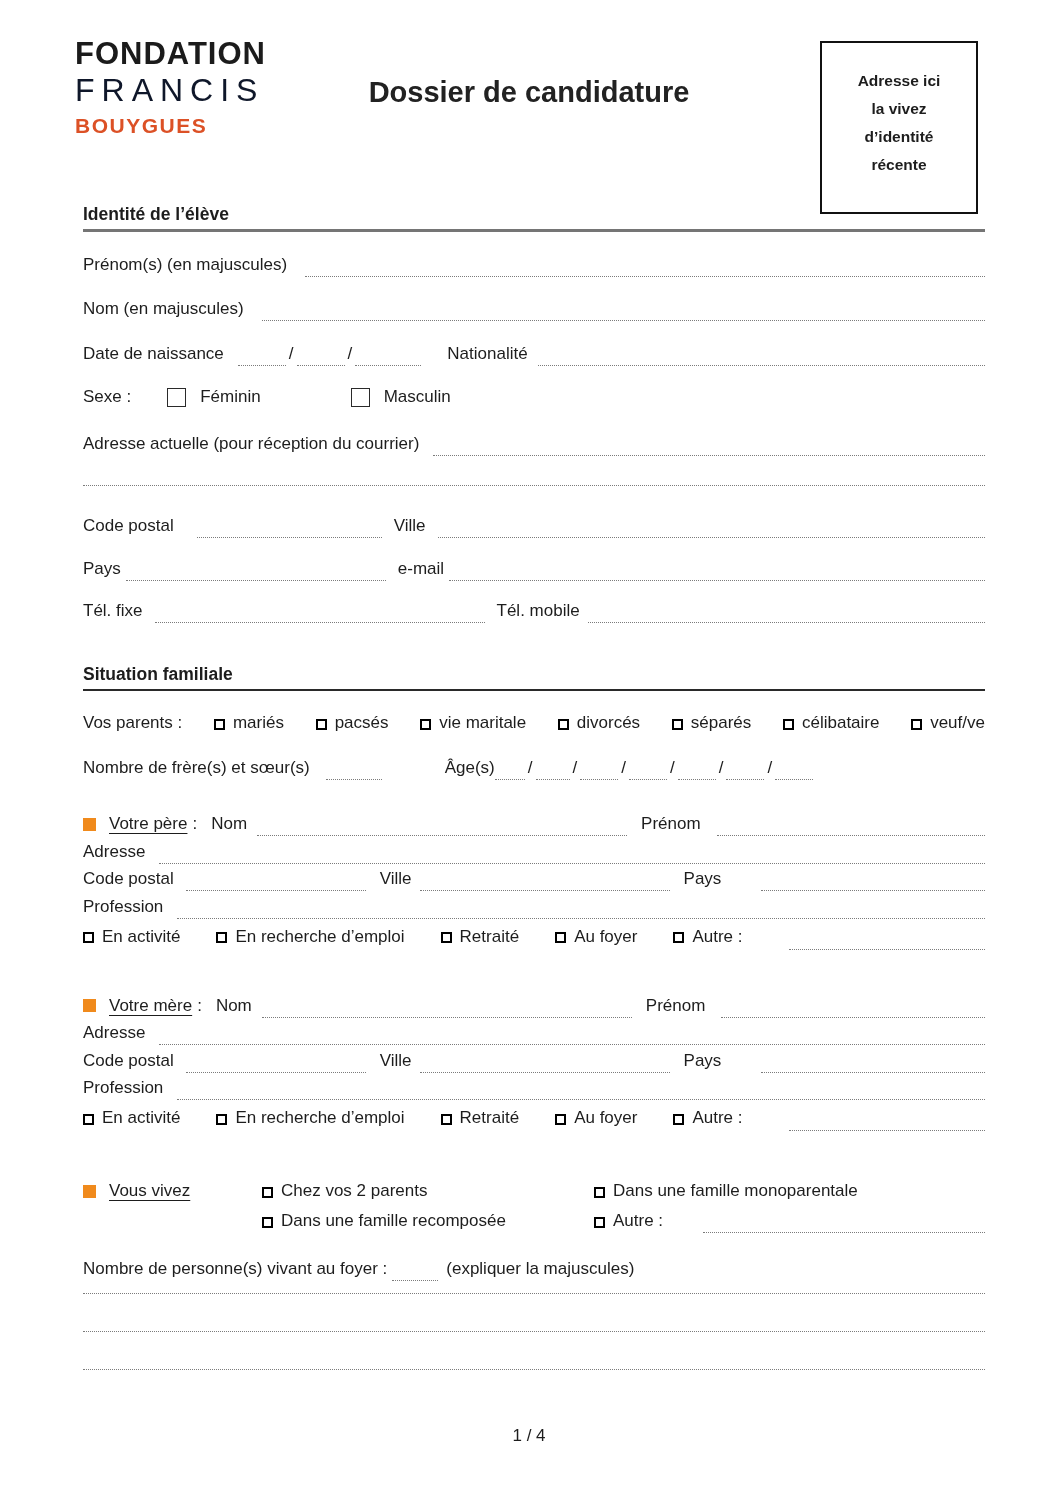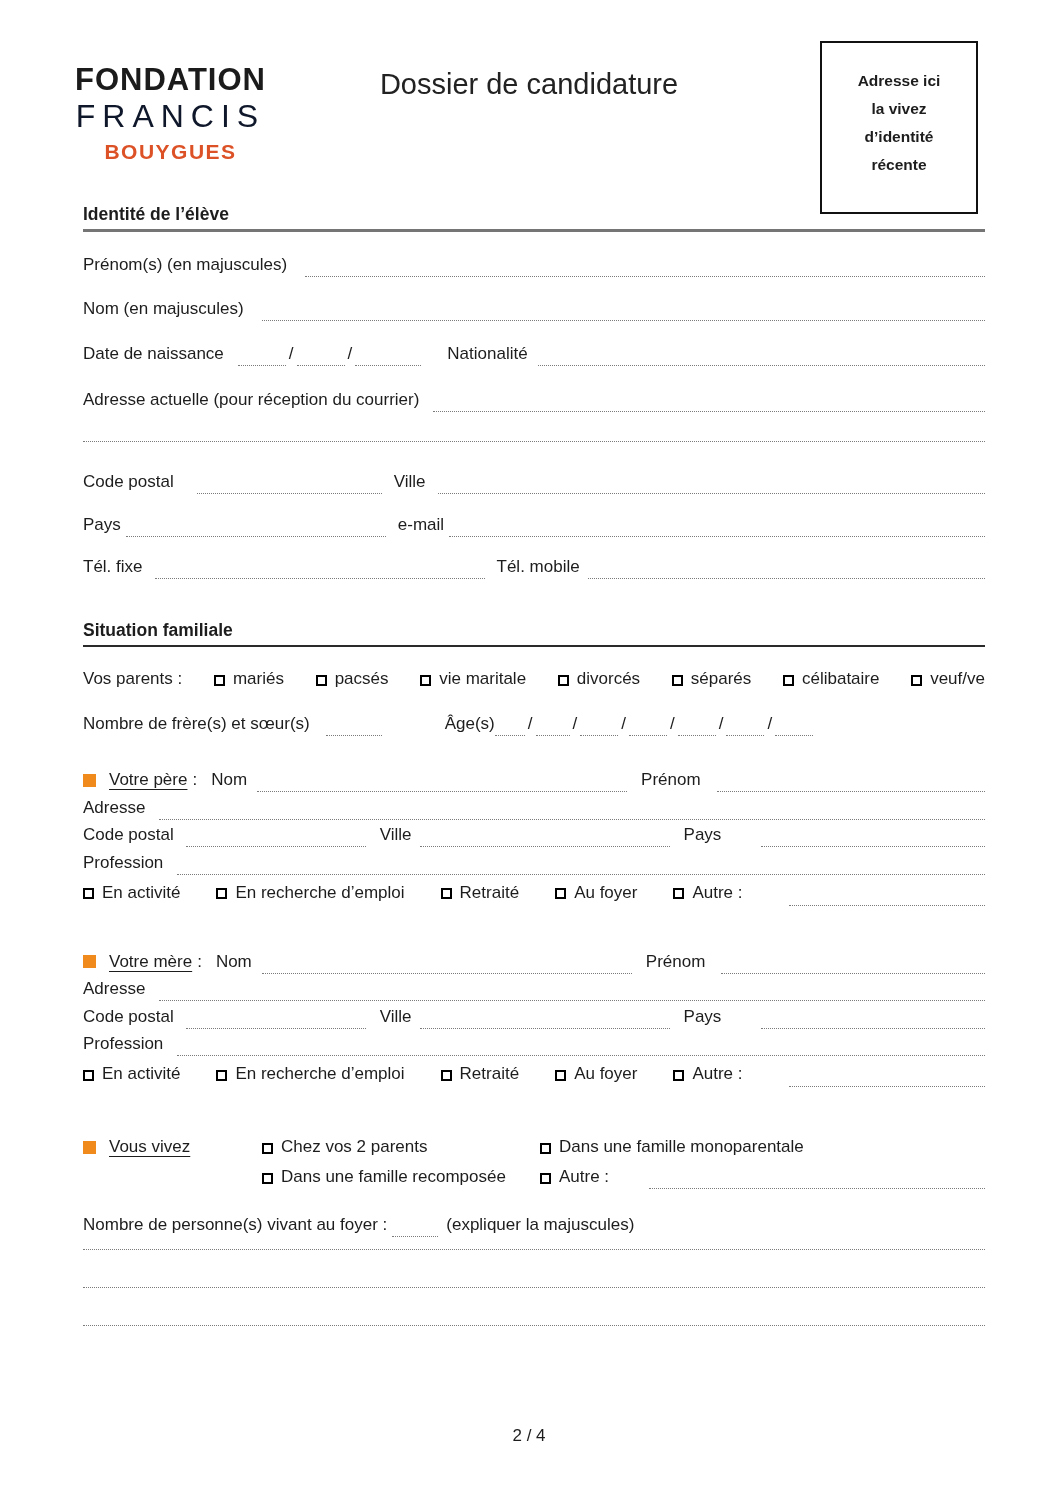--- a/index.html
+++ b/index.html
@@ -1,26 +1,26 @@
 <!DOCTYPE html>
 <html><head>
 <meta charset="utf-8">
 <style>
   * { margin:0; padding:0; box-sizing:border-box; }
   html,body { background:#ffffff; }
   body { font-family:"Liberation Sans", sans-serif; color:#1d1d1d; }
   .page { position:relative; width:1058px; height:1497px; background:#fff; overflow:hidden; }
 
   
-  .logo { position:absolute; left:75px; top:62px; line-height:36px;text-align:center; }
+  .logo { position:absolute; left:75px; top:36px; line-height:36px; }
   .logo .l1 { font-size:31px; font-weight:800; letter-spacing:1px; color:#1b1b1b; }
   .logo .l2 { font-size:32px; font-weight:300; letter-spacing:7px; color:#0f172a; }
   .logo .l3 { font-size:21px; font-weight:800; letter-spacing:1.5px; color:#DC5126; }
-  .doc-title { position:absolute; left:50%; transform:translateX(-50%); top:68px;
-               font-size:29px; font-weight:400; color:#222; white-space:nowrap; }
+  .doc-title { position:absolute; left:50%; transform:translateX(-50%); top:76px;
+               font-size:29px; font-weight:700; color:#222; white-space:nowrap; }
   .photo-box { position:absolute; left:820px; top:41px; width:158px; height:173px;
                border:2px solid #111; text-align:center; padding-top:24px;
                font-size:15.5px; line-height:28px; font-weight:600; }
   .photo-box .b { font-weight:800; }
 
   
   .content { position:absolute; left:83px; top:203px; width:902px; }
 
   .sec-head { font-size:17.5px; font-weight:700; line-height:22px; }
   .sec-head.identity { padding-bottom:4px; border-bottom:3.5px solid #757575; }
@@ -58,21 +58,21 @@
   .parent-block.mother { margin-top:44px; }
   .pb-row { margin-top:3.5px; }
   .pb-head-row { margin-top:0; }
   .bullet { width:13px; height:13px; background:#F08A1C; margin-right:13px; align-self:center; flex:0 0 auto; }
   .ul { text-decoration:underline; text-underline-offset:4px; }
   .status-row { margin-top:5px; height:26px; align-items:center; column-gap:36px; }
   .status-row .dot { align-self:flex-end; }
 
   .living { margin-top:48px; }
   .living .vv-head { width:179px; flex:0 0 auto; display:flex; align-items:center; }
-  .living .opt1 { width:278px; flex:0 0 auto; }
+  .living .opt1 { width:332px; flex:0 0 auto; }
   .living .row2 { margin-top:6px; }
   .living .indent { width:179px; flex:0 0 auto; }
 
   .r-household { margin-top:24px; }
   .blank1 { margin-top:12px; }
   .blank2 { margin-top:37px; }
   .blank3 { margin-top:37px; }
 
   .footer { position:absolute; left:0; right:0; top:1426px; text-align:center; font-size:17px; }
 
@@ -125,20 +125,27 @@
       <span class="lbl">Date de naissance</span>
       <span class="dot w48 ml14"></span>
       <span class="slash">/</span>
       <span class="dot w48"></span>
       <span class="slash ml10">/</span>
       <span class="dot w66"></span>
       <span class="lbl ml26">Nationalité</span>
       <span class="dot grow ml10"></span>
     </div>
 
+    <div class="row r-sexe">
+      <span class="lbl">Sexe :</span>
+      <span class="cb big ml36"></span>
+      <span class="lbl">Féminin</span>
+      <span class="cb big ml90"></span>
+      <span class="lbl">Masculin</span>
+    </div>
 
     <div class="row r-adresse">
       <span class="lbl">Adresse actuelle (pour réception du courrier)</span>
       <span class="dot grow ml14"></span>
     </div>
 
     <div class="spacer-line l-addr2"></div>
 
     <div class="row r-cpville">
       <span class="lbl">Code postal</span>
@@ -350,15 +357,15 @@
       <span class="dot w46 ml5"></span>
       <span class="lbl ml8">(expliquer la majuscules)</span>
     </div>
 
     <div class="spacer-line blank1"></div>
     <div class="spacer-line blank2"></div>
     <div class="spacer-line blank3"></div>
 
   </div>
 
-  <div class="footer">2 / 4</div>
+  <div class="footer">1 / 4</div>
 
 </div>
 
 </body></html>

